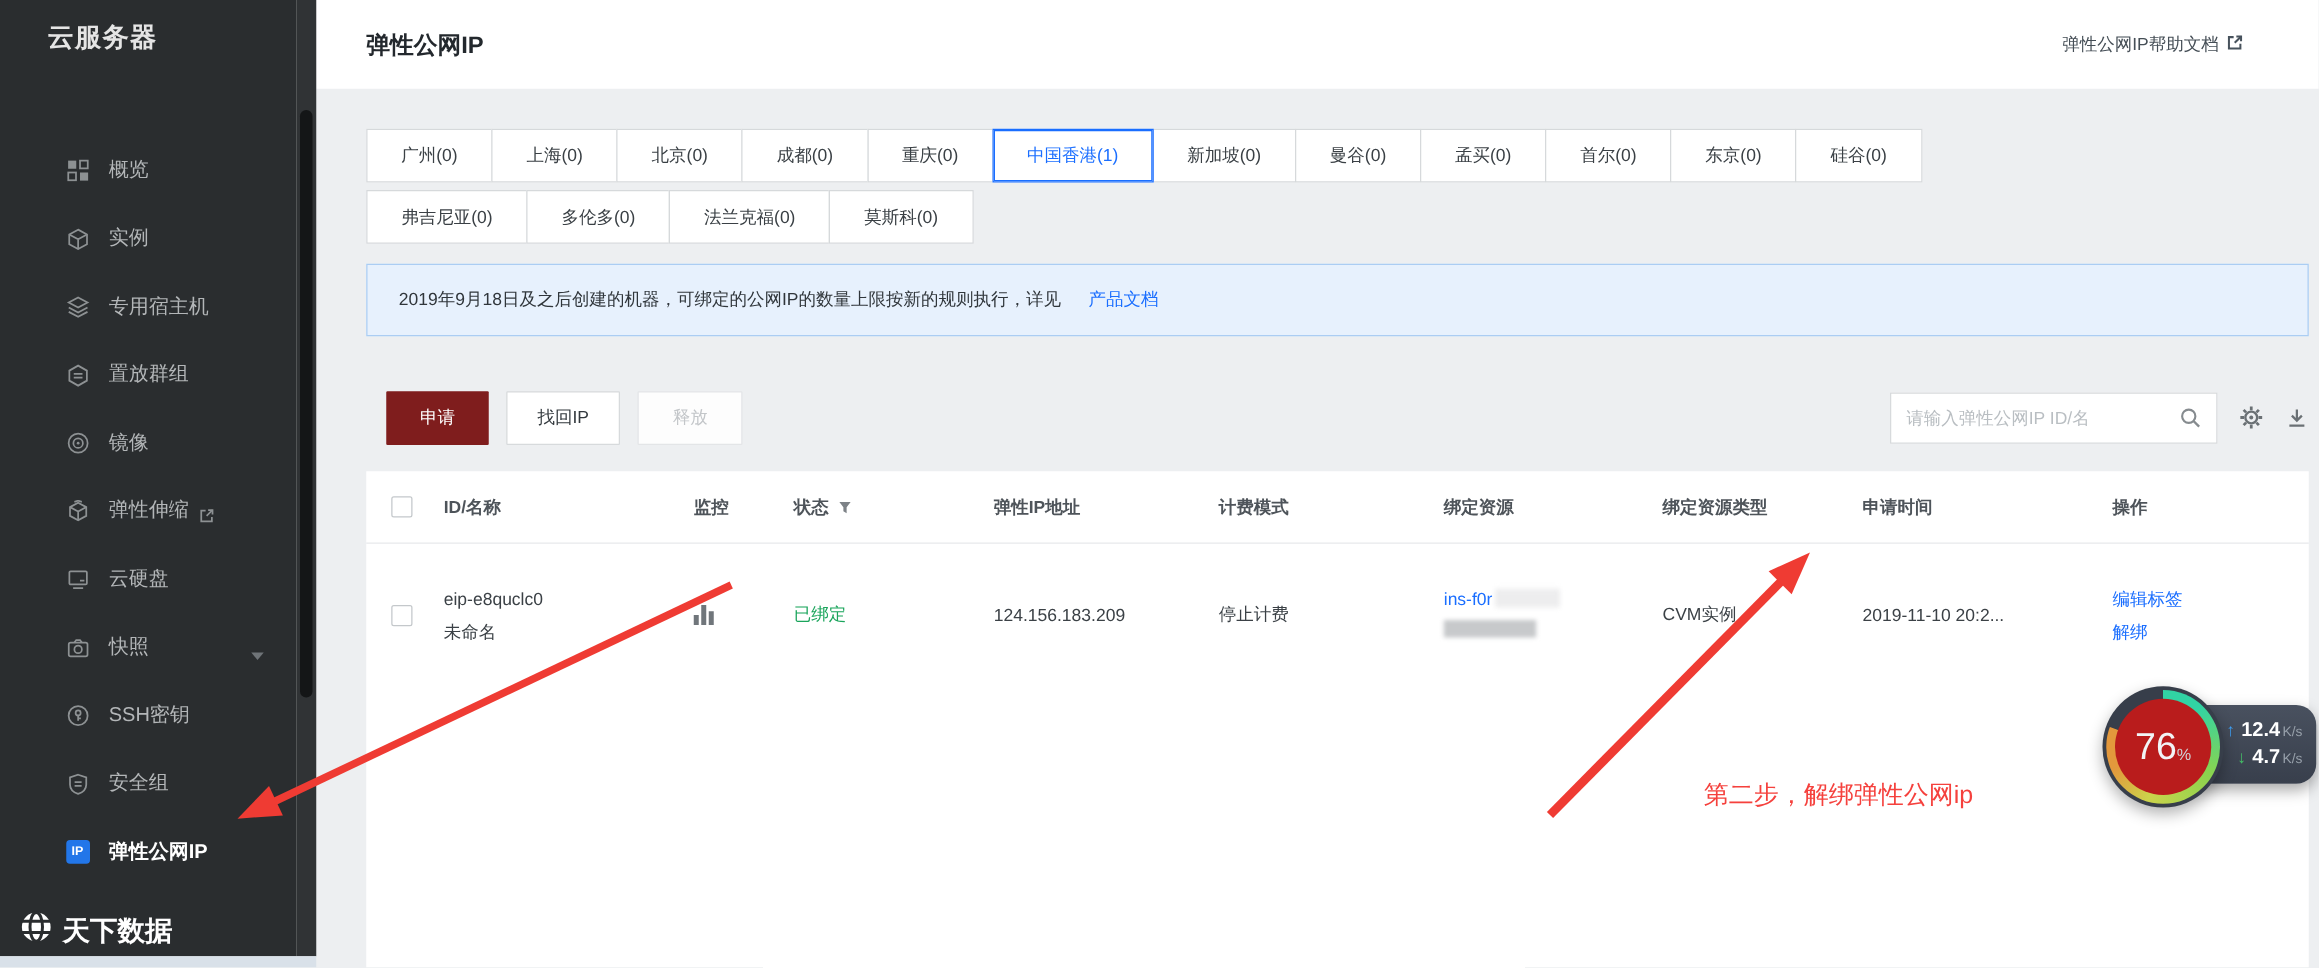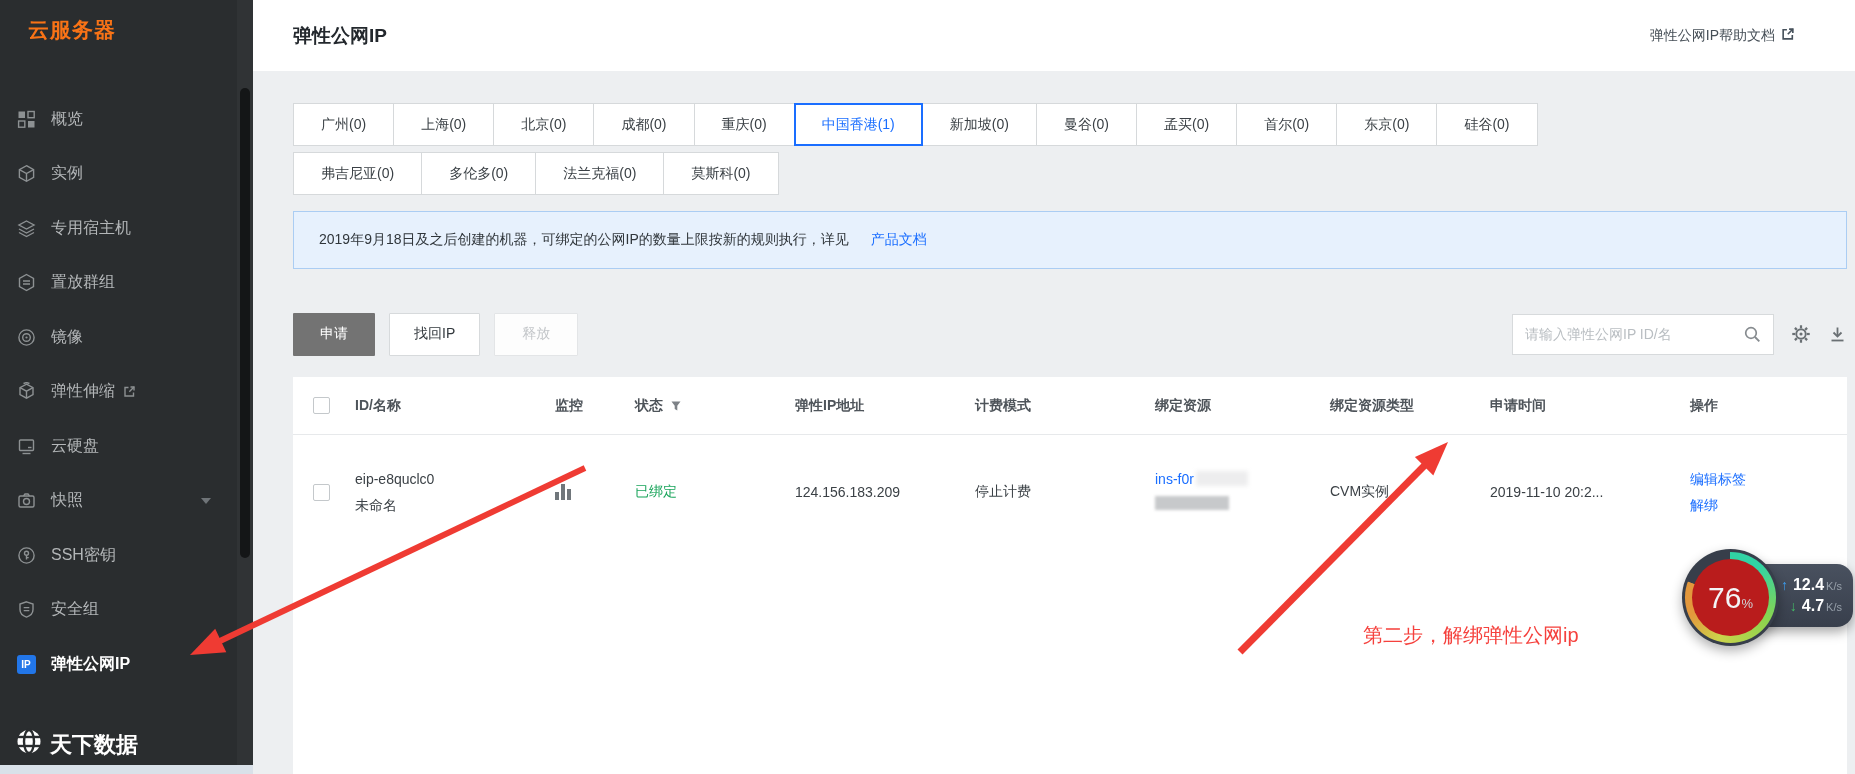--- a/index.html
+++ b/index.html
@@ -1,23 +1,23 @@
 <!DOCTYPE html>
 <html><head>
 <meta charset="utf-8">
 <style>
   *{margin:0;padding:0;box-sizing:border-box;}
   html,body{width:1855px;height:774px;overflow:hidden;}
   body{font-family:"Liberation Sans","DejaVu Sans",sans-serif;position:relative;background:#edeff1;}
 
   
   .sidebar{position:absolute;left:0;top:0;width:237px;height:765px;background:#2a2d2f;z-index:5;}
-  .side-title{position:absolute;top:16px;left:28px;font-size:21px;font-weight:bold;color:#f97316;letter-spacing:1px;}
+  .side-title{position:absolute;top:16px;left:38px;font-size:21px;font-weight:bold;color:#e5e5e5;letter-spacing:1px;}
   .side-menu{position:absolute;top:92px;left:0;width:100%;}
-  .side-item{height:54.5px;display:flex;align-items:center;padding-left:16px;color:#b3b6b8;font-size:16px;cursor:pointer;}
+  .side-item{height:54.5px;display:flex;align-items:flex-end;padding-left:16px;color:#b3b6b8;font-size:16px;cursor:pointer;margin-left:36px;}
   .side-item .ic{width:20px;height:20px;margin-right:15px;display:flex;align-items:center;justify-content:center;flex:none;}
   .side-item.active{color:#ffffff;font-weight:bold;}
   .caret{margin-left:auto;margin-right:26px;width:0;height:0;border-left:5px solid transparent;border-right:5px solid transparent;border-top:6px solid #6f7478;}
   .ext-ic{margin-left:8px;display:flex;}
   .eip-badge{width:19px;height:19px;background:#2276e9;border-radius:3px;color:#fff;font-size:10px;font-weight:bold;display:flex;align-items:center;justify-content:center;}
   .side-scroll{position:absolute;left:237px;top:0;width:16px;height:765px;background:#303335;z-index:5;}
   .side-thumb{position:absolute;left:3px;top:88px;width:10px;height:470px;border-radius:5px;background:#141617;}
   .watermark{position:absolute;left:14px;bottom:4px;display:flex;align-items:center;gap:6px;color:#fff;font-size:22px;font-weight:bold;z-index:6;}
   .bottom-edge{position:absolute;left:0;bottom:0;width:253px;height:9px;background:#d9e1e9;z-index:8;}
 
@@ -32,21 +32,21 @@
   .tabs-row2{top:152px;}
   .tab{height:43px;background:#fff;border:1px solid #d6d9db;margin-left:-1px;display:flex;align-items:center;padding:0 27px;font-size:14px;color:#3a4045;cursor:pointer;position:relative;white-space:nowrap;}
   .tab:first-child{margin-left:0;}
   .tab.active{color:#1a6eff;border:1px solid #1a6eff;box-shadow:inset 0 0 0 1px #1a6eff;z-index:2;}
 
   .banner{position:absolute;left:40px;right:8px;top:211px;height:58px;background:#e7f1fd;border:1px solid #abcdf3;display:flex;align-items:center;padding-left:25px;font-size:14px;color:#30363b;}
   .banner .blink{color:#1a6eff;margin-left:22px;cursor:pointer;text-decoration:none;}
 
   .toolbar{position:absolute;left:40px;right:8px;top:312px;height:44px;display:flex;align-items:center;}
   .btn{height:43px;display:flex;align-items:center;justify-content:center;font-size:14px;cursor:pointer;border-radius:1px;}
-  .btn-primary{background:#737373;color:#fff;padding:0 27px;margin-right:14px;border:none;}
+  .btn-primary{background:#7f1d1d;color:#fff;padding:0 27px;margin-right:14px;border:none;margin-left:16px;}
   .btn-plain{background:#fff;border:1px solid #d7dadc;color:#32383d;padding:0 24px;margin-right:14px;}
   .btn-disabled{background:#fdfdfd;border:1px solid #e3e5e7;color:#c3c6c9;padding:0 27px;cursor:default;}
   .search-wrap{margin-left:auto;display:flex;align-items:center;}
   .search-box{width:262px;height:41px;background:#fff;border:1px solid #d7dadc;display:flex;align-items:center;}
   .search-box input{flex:1;min-width:0;border:none;outline:none;padding:0 6px 0 12px;font-size:14px;color:#333;background:transparent;font-family:"Liberation Sans","DejaVu Sans",sans-serif;}
   .search-box input::placeholder{color:#b9bec2;}
   .search-btn{width:42px;height:100%;display:flex;align-items:center;justify-content:center;cursor:pointer;flex:none;}
   .tool-ic{margin-left:17px;cursor:pointer;display:flex;}
 
   

